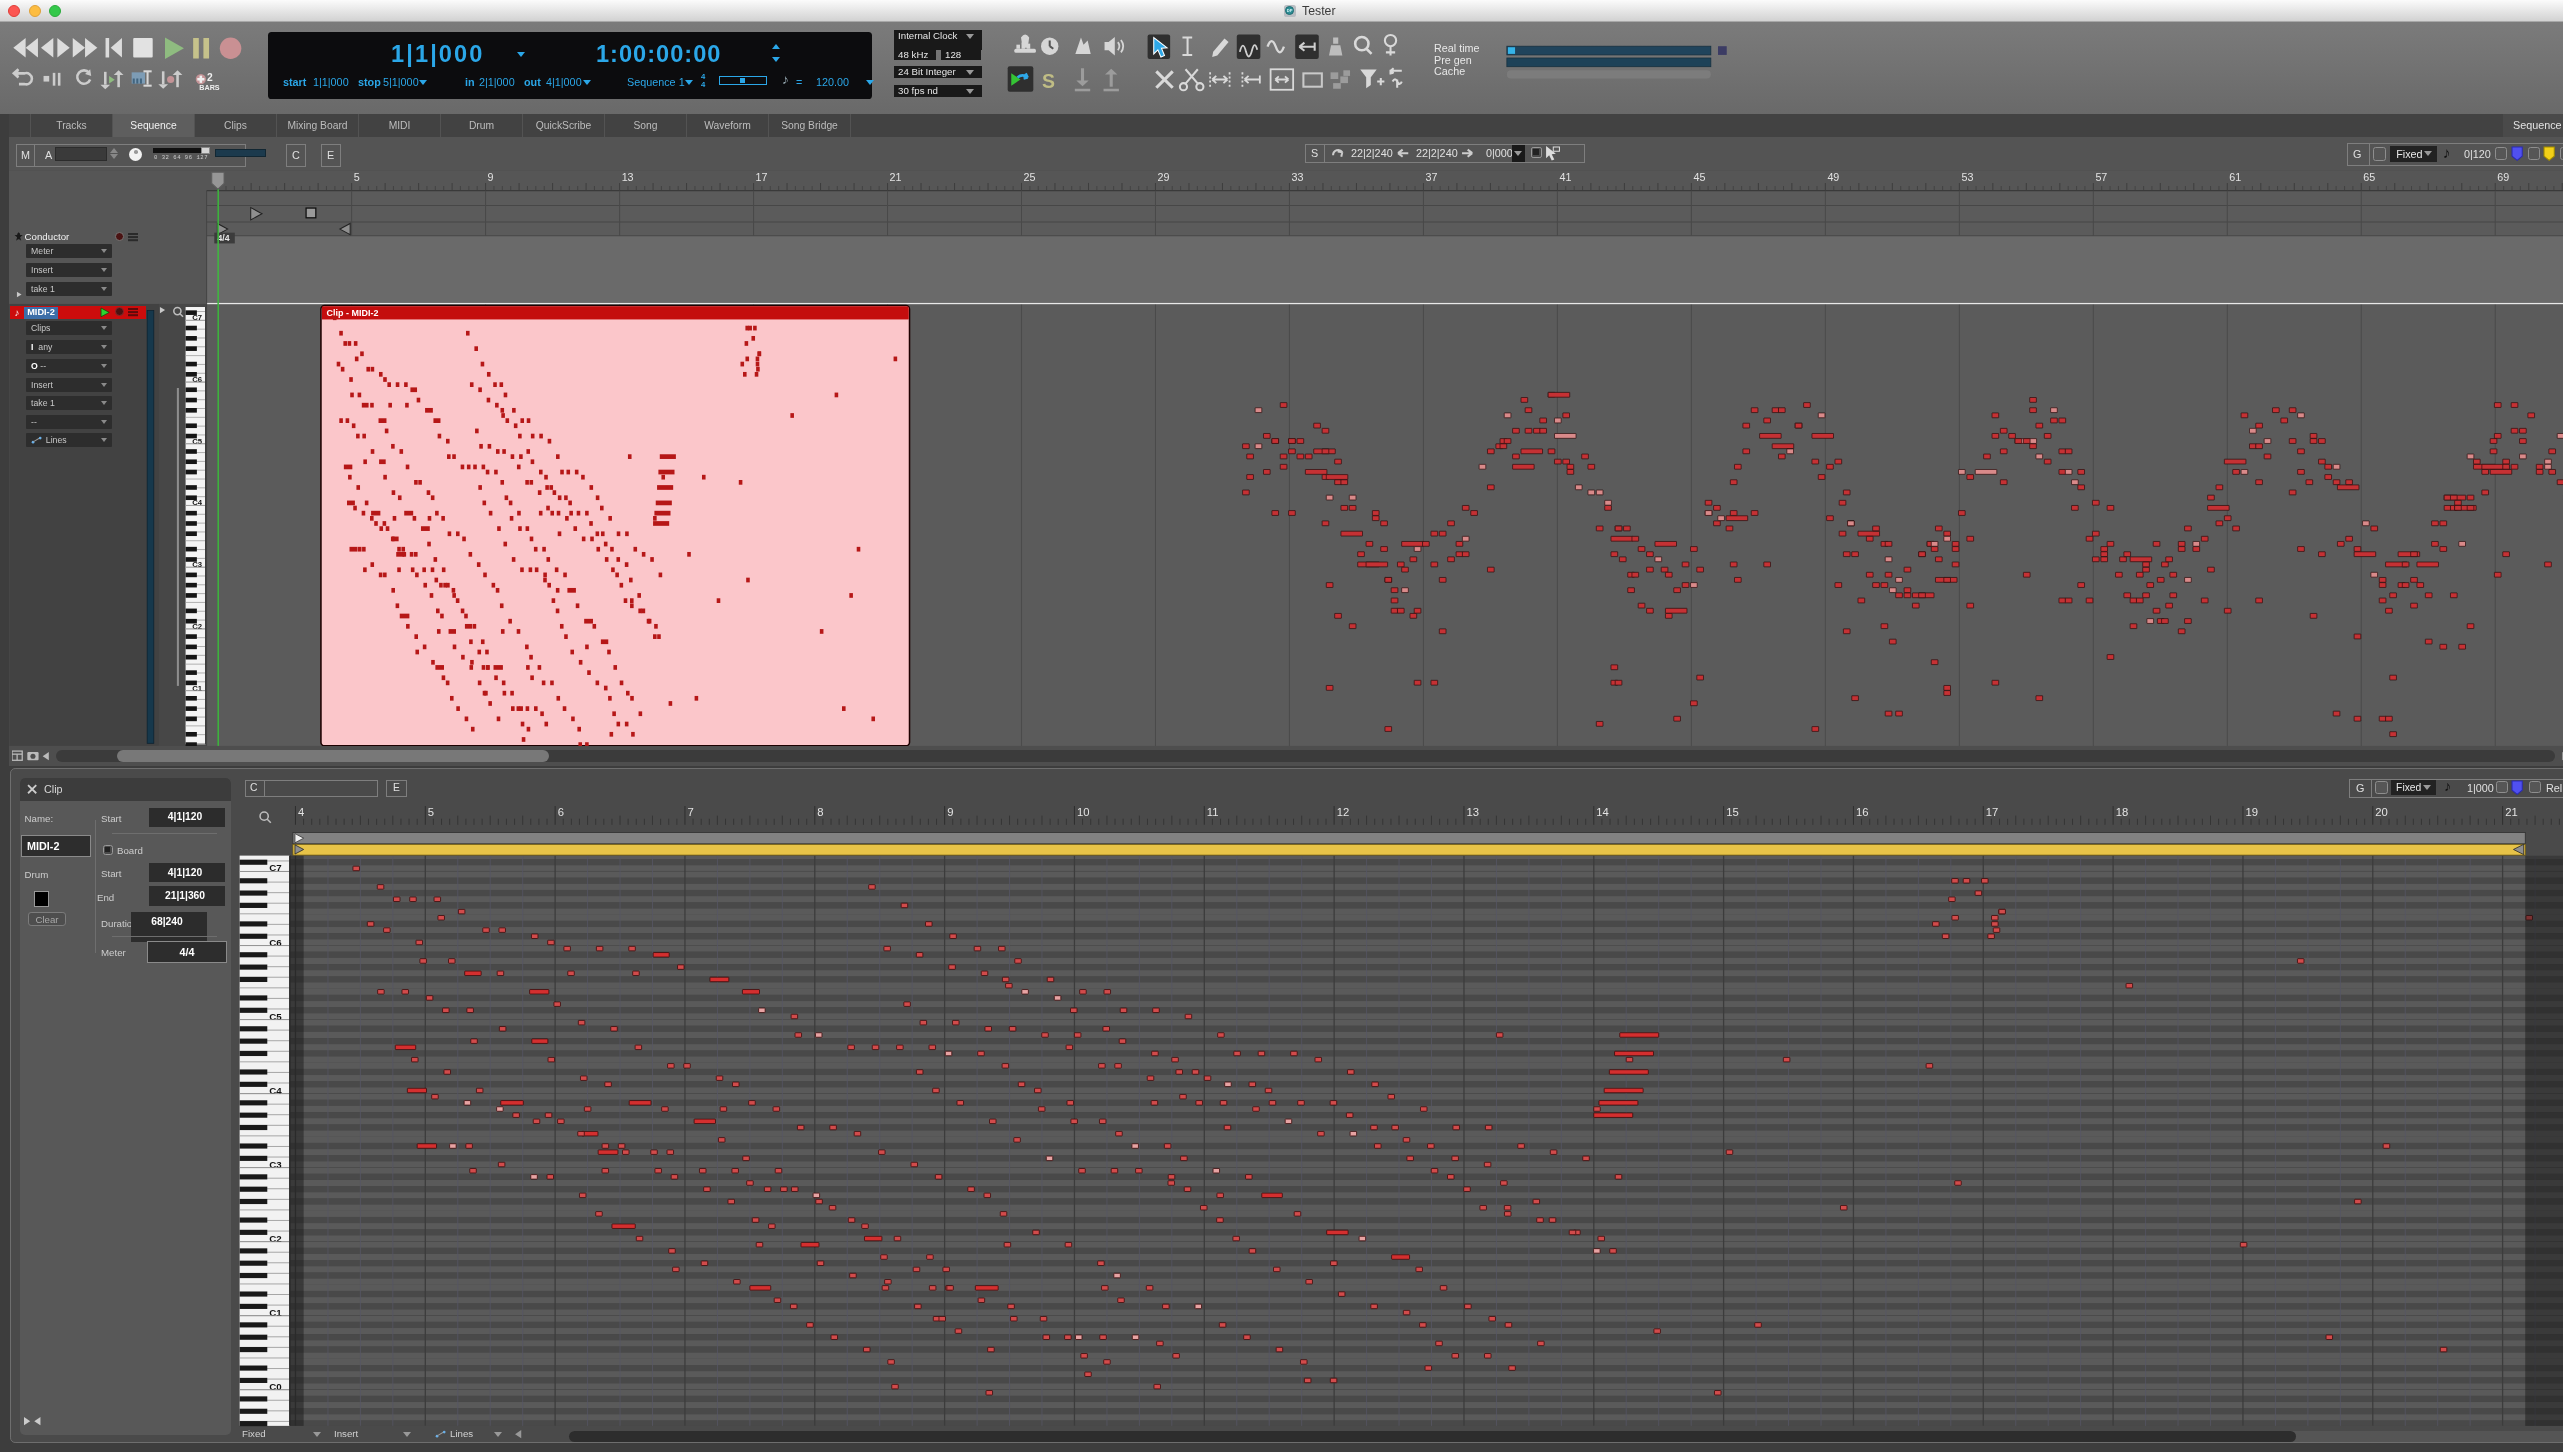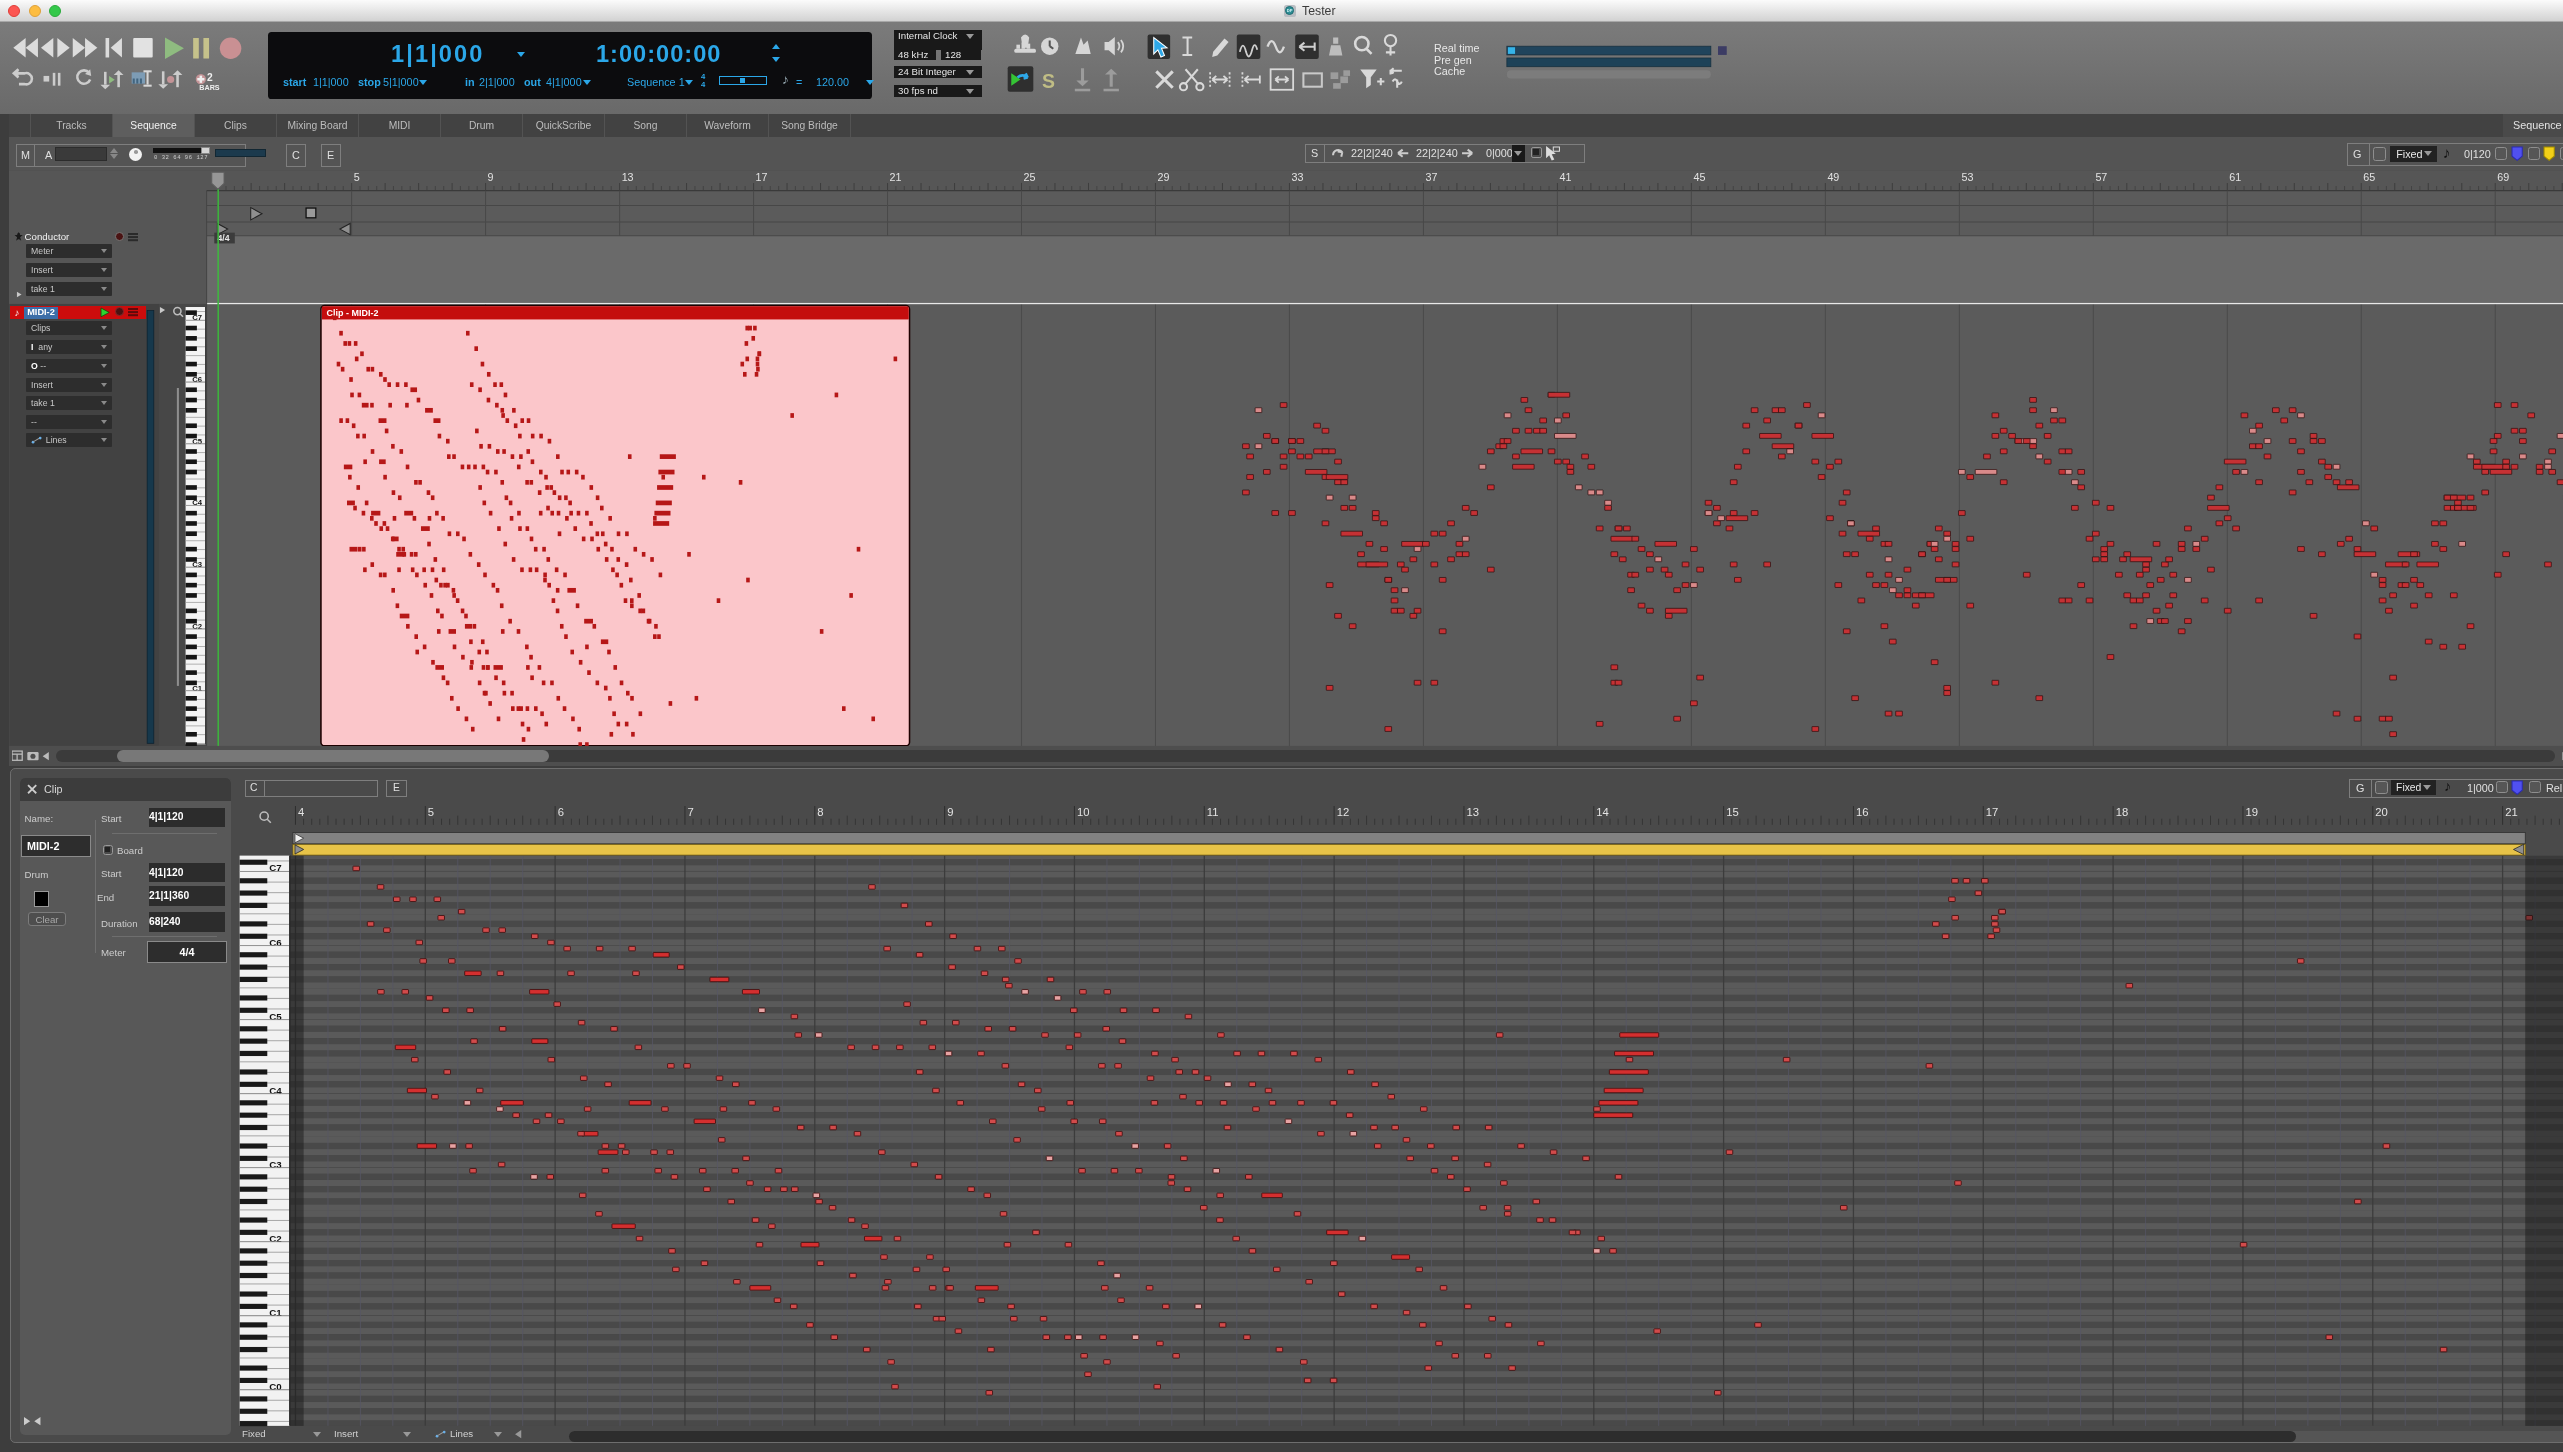--- a/index.html
+++ b/index.html
@@ -9,21 +9,21 @@
 #tabs{left:0;top:114px;width:2625px;height:23px;background:#424242}
 .tab{position:absolute;top:0;height:23px;width:82px;color:#bdbdbd;font-size:10.3px;text-align:center;line-height:23px;border-left:0.5px solid #535353}
 #seqbar{left:0;top:137px;width:2625px;height:33px;background:#545454}
 .bx{position:absolute;border:1px solid #7e7e7e;}
 .cell{position:absolute;color:#e0e0e0;font-size:10.8px}
 .dd{position:absolute;left:26px;width:86px;height:14px;background:#2d2d2d;color:#c9c9c9;font-size:8.7px;line-height:14px;padding-left:5.1px;border-radius:1px}
 .dd:after{content:"";position:absolute;right:4.6px;top:5.1px;border-left:3.6px solid transparent;border-right:3.6px solid transparent;border-top:4.6px solid #8a8a8a}
 .lcdtxt{position:absolute;color:#2ba7e8;font-weight:bold}
 .blk{position:absolute;background:#191919;color:#e6e6e6;font-size:9.7px;line-height:12.3px;padding-left:4.1px}
 .lab{position:absolute;color:#cdcdcd;font-size:9.7px}
-.fld{position:absolute;background:#2c2c2c;color:#fff;font-size:10.3px;font-weight:bold;text-align:left;padding-right:4px}
+.fld{position:absolute;background:#2c2c2c;color:#fff;font-size:10.3px;font-weight:bold;text-align:center;padding-right:4px}
 .car{position:absolute;width:0;height:0;border-left:4.1px solid transparent;border-right:4.1px solid transparent;border-top:5.1px solid #2ba7e8}
 .gcar{position:absolute;width:0;height:0;border-left:4.1px solid transparent;border-right:4.1px solid transparent;border-top:5.1px solid #999}
 </style></head><body>
 <div id="title" class="abs">
     <div class="abs tl" style="left:8.2px;background:#fc5652;border:0.5px solid #df3e38"></div>
     <div class="abs tl" style="left:29px;background:#fdbd41;border:0.5px solid #dea13b"></div>
     <div class="abs tl" style="left:49px;background:#34c84a;border:0.5px solid #2bab3c"></div>
     <div class="abs" style="left:1284px;top:4.6px;width:12.3px;height:12.3px;border-radius:2.6px;background:#b9bdc2"></div>
     <div class="abs" style="left:1285px;top:6.2px;width:9.2px;height:9.2px;border-radius:50%;background:#2e8f96;border:1px solid #1e6c72;color:#d8f3f5;font-size:4.1px;text-align:center;line-height:7.2px;font-weight:bold">DP</div>
     <div class="abs" style="left:1302px;top:3.6px;font-size:12.3px;color:#3c3c3c">Tester</div>
@@ -2617,21 +2617,21 @@
 <div class="abs" style="left:105px;top:847px;width:5.1px;height:5.1px;background:#222"></div>
 <div class="lab" style="left:117px;top:845px">Board</div>
 <div class="lab" style="left:24.6px;top:869px">Drum</div>
 <div class="lab" style="left:101px;top:868px">Start</div>
 <div class="fld" style="left:149px;top:863px;width:76px;height:19px;line-height:19px">4|1|120</div>
 <div class="abs" style="left:34px;top:891px;width:15.4px;height:16px;background:#000;border:1px solid #999"></div>
 <div class="lab" style="left:97px;top:892px">End</div>
 <div class="fld" style="left:149px;top:886px;width:76px;height:19.5px;line-height:19.5px">21|1|360</div>
 <div class="abs" style="left:28px;top:912px;width:38px;height:14.4px;background:#4e4e4e;border:0.5px solid #7c7c7c;border-radius:3.1px;color:#a8a8a8;font-size:9.7px;text-align:center;line-height:14.4px">Clear</div>
 <div class="lab" style="left:101px;top:918px">Duration</div>
-<div class="fld" style="left:149px;top:912px;width:76px;height:20px;line-height:19px">68|240</div>
+<div class="fld" style="left:131px;top:912px;width:76px;height:30px;line-height:19px">68|240</div>
 <div class="abs" style="left:112px;top:936px;width:105px;height:0.5px;background:#6e6e6e"></div>
 <div class="lab" style="left:101px;top:947px">Meter</div>
 <div class="abs" style="left:147px;top:941px;width:80px;height:21.5px;border:0.5px solid #8a8a8a;background:#2d2d2d;color:#fff;font-size:10.8px;font-weight:bold;text-align:center;line-height:21.5px">4/4</div>
 <svg class="abs" style="left:23px;top:1416px" width="20.5" height="10.3" viewBox="0 0 40 20">
     <path d="M2 2 l12 8 l-12 8 Z" fill="#ccc"></path>
     <path d="M34 2 l-12 8 l12 8 Z" fill="#ccc"></path>
   </svg>
 <div class="bx abs" style="left:245px;top:780px;width:133px;height:17px;border-width:0.8px"></div>
 <div class="abs" style="left:264px;top:780px;width:0.8px;height:17px;background:#7e7e7e"></div>
 <div class="abs" style="left:250px;top:782px;font-size:10.3px;color:#e0e0e0">C</div>

